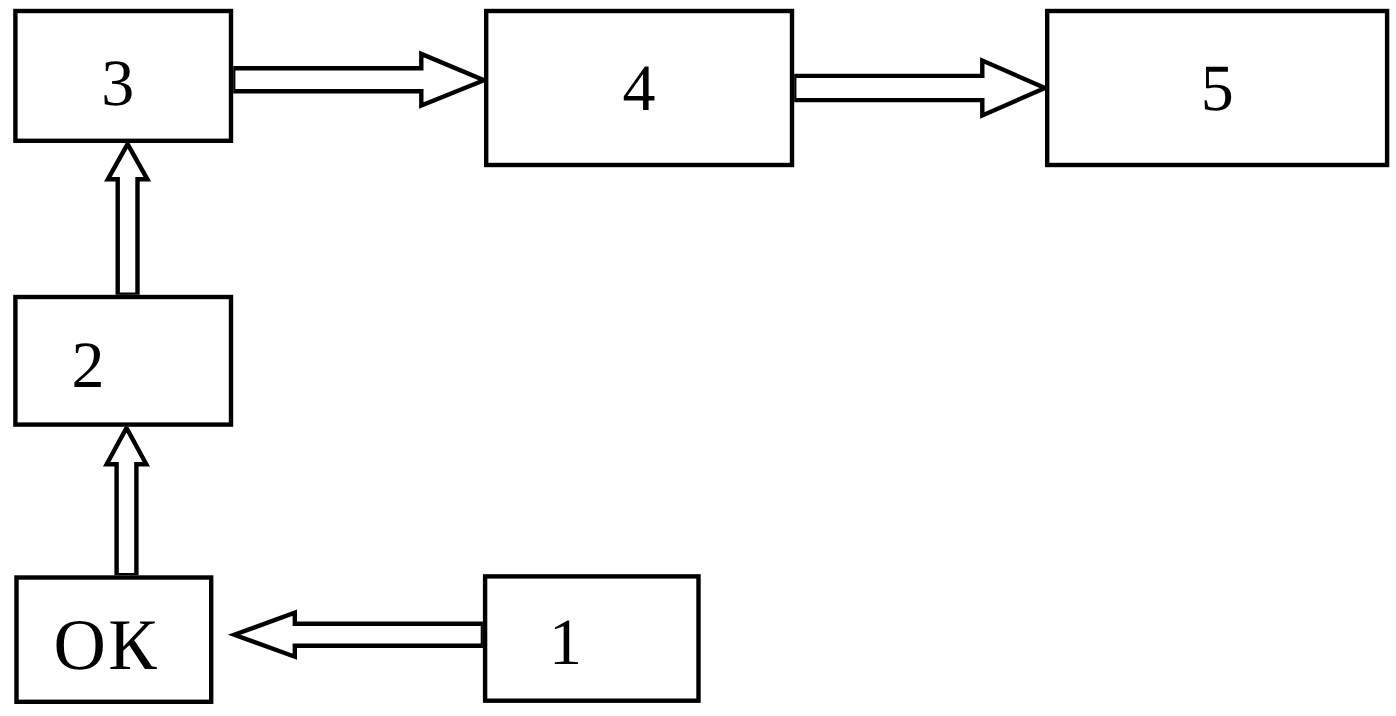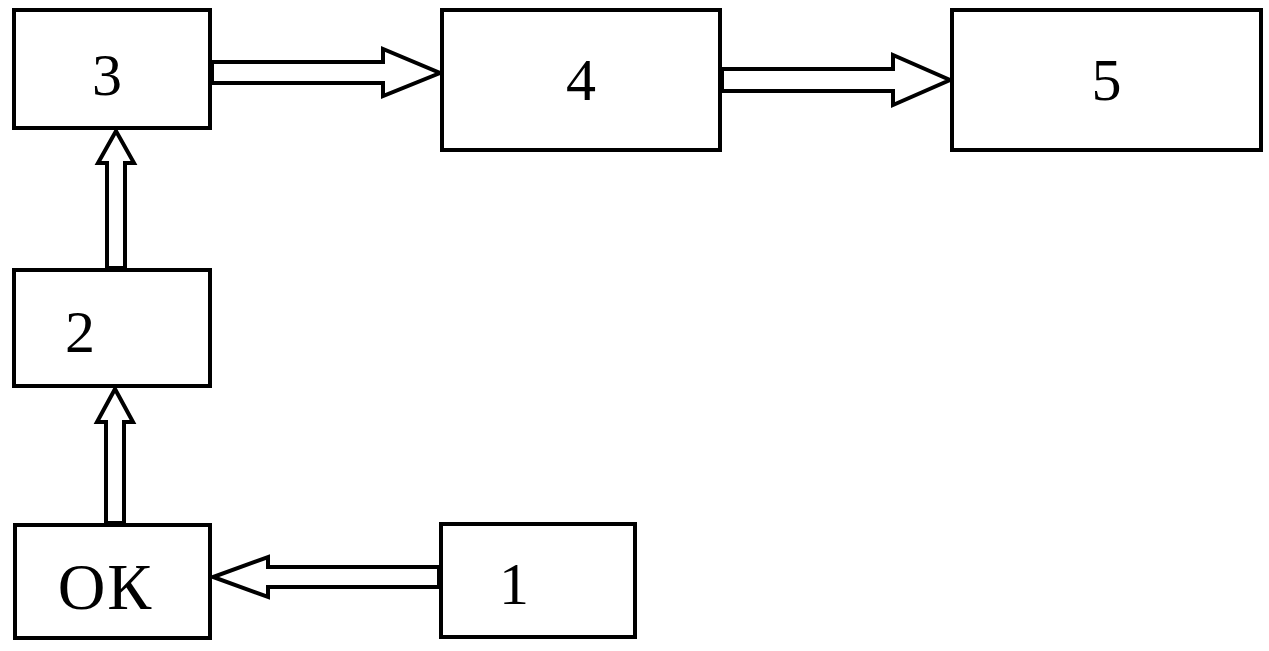--- a/index.html
+++ b/index.html
@@ -35,21 +35,21 @@
   .node .lbl {
     font-size: 60px;
     line-height: 1;
     color: #000000;
   }
   
   .node-3  { left: 12px;  top: 8px;   width: 200px; height: 122px; padding-right: 10px; padding-top: 12px; }
   .node-4  { left: 440px; top: 8px;   width: 282px; height: 144px; }
   .node-5  { left: 950px; top: 8px;   width: 313px; height: 144px; }
   .node-2  { left: 12px;  top: 268px; width: 200px; height: 120px; padding-right: 64px; padding-top: 8px; }
-  .node-ok { left: 13px;  top: 523px; width: 199px; height: 117px; padding-right: 14px; padding-top: 10px; }
+  .node-ok { left: 13px;  top: 523px; width: 181px; height: 117px; padding-right: 14px; padding-top: 10px; }
   .node-1  { left: 439px; top: 522px; width: 198px; height: 117px; padding-right: 48px; padding-top: 6px; }
   .node-ok .lbl { font-size: 66px; letter-spacing: 2px; }
 </style>
 </head>
 <body>
 
 <div class="stage">
 
   <svg class="arrow-layer" viewBox="0 0 1269 651">
 

